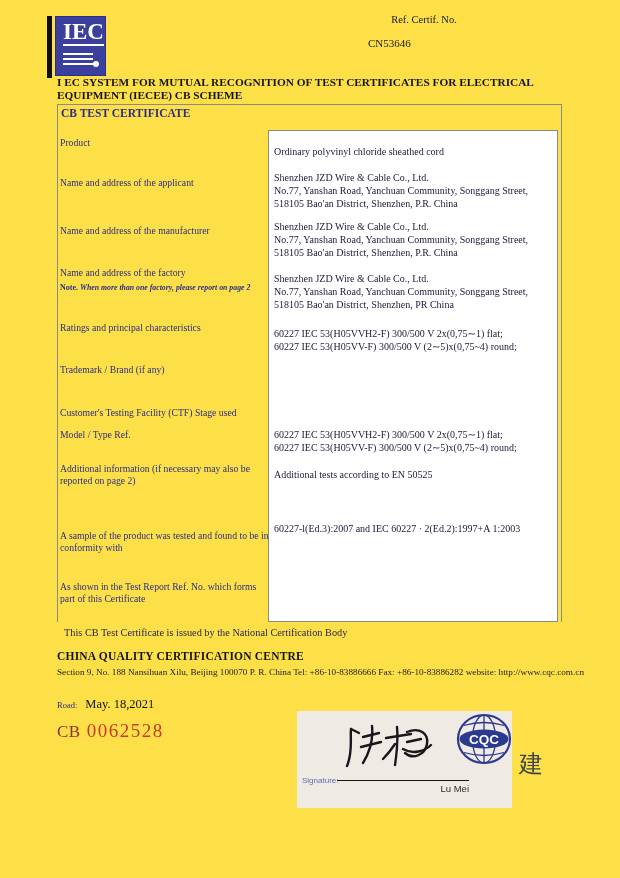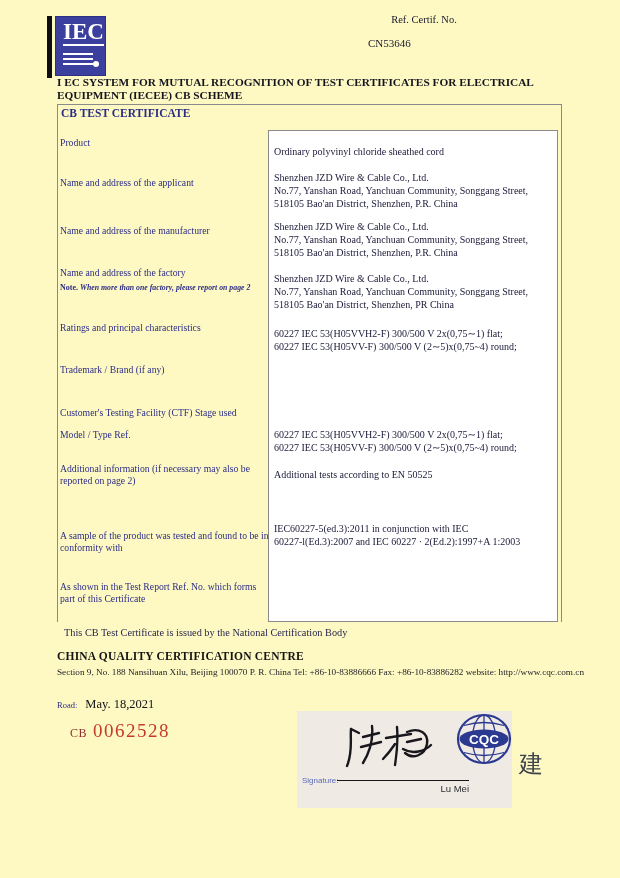--- a/index.html
+++ b/index.html
@@ -1,16 +1,16 @@
 <!DOCTYPE html>
 <html><head>
 <meta charset="utf-8">
 <style>
   html,body{margin:0;padding:0;background:#ffffff;}
-  .page{position:relative;width:620px;height:878px;background:#fef9c3;overflow:hidden;
+  .page{position:relative;width:620px;height:878px;background:#fde047;overflow:hidden;
         font-family:"Liberation Serif",serif;color:#20203e;}
   .abs{position:absolute;}
 
   
   .logo-spine{left:47px;top:16px;width:5px;height:62px;background:#0e0e12;}
   .iec-logo{left:55px;top:16px;width:51px;height:60px;background:#3b3f9e;border:1px solid #2c2f86;box-sizing:border-box;}
   .iec-text{position:absolute;left:7px;top:3px;color:#fff;font-weight:bold;font-size:23px;
             font-family:"Liberation Serif",serif;border-bottom:2px solid #fff;line-height:1.05;padding-bottom:0;}
   .iec-lines{position:absolute;left:7px;top:36px;width:36px;}
   .iec-lines i{display:block;height:2px;background:#fff;margin-bottom:3px;width:30px;}
@@ -32,21 +32,21 @@
   .note-line .it{font-style:italic;font-size:7.8px;}
 
   
   .issued{left:64px;top:627px;font-size:10.3px;color:#26264e;}
   .org-name{left:57px;top:650px;font-weight:bold;font-size:11.5px;color:#141414;letter-spacing:.2px;}
   .org-address{left:57px;top:667px;font-size:9.2px;color:#1c1c24;}
   .date-row{left:57px;top:697px;display:flex;align-items:baseline;gap:8px;}
   .date-label{font-size:8.5px;color:#2b2d86;}
   .date-value{font-size:12.5px;color:#121216;}
   .cb-row{left:57px;top:720px;display:flex;align-items:baseline;gap:6px;}
-  .cb-prefix{font-size:12px;color:#8e3030;letter-spacing:.5px;margin-left:13px;}
+  .cb-prefix{font-size:17px;color:#8e3030;letter-spacing:.5px;}
   .cb-number{font-size:19px;color:#c43a2c;letter-spacing:1.5px;}
 
   .sig-patch{left:297px;top:711px;width:215px;height:97px;background:#f0eae5;}
   .sig-label{left:302px;top:768px;font-family:"Liberation Sans",sans-serif;font-size:8px;color:#5b6cb4;margin-top:8px;}
   .sig-strokes{left:337px;top:720px;}
   .sig-line{left:337px;top:780px;width:132px;height:1px;background:#15151a;}
   .sig-name{left:337px;top:783px;width:132px;text-align:right;font-family:"Liberation Sans",sans-serif;
             font-size:9.5px;color:#2c2c31;}
   .cqc-logo{left:456px;top:713px;}
   .stamp-char{left:519px;top:748px;font-size:24px;color:#3d444c;font-family:"DejaVu Sans",sans-serif;}
@@ -109,21 +109,20 @@
   <div class="abs val" style="top:318px">
     <div>60227 IEC 53(H05VVH2-F) 300/500 V 2x(0,75∼1) flat;</div>
     <div>60227 IEC 53(H05VV-F) 300/500 V (2∼5)x(0,75~4) round;</div>
   </div>
   <div class="abs val" style="top:419px">
     <div>60227 IEC 53(H05VVH2-F) 300/500 V 2x(0,75∼1) flat;</div>
     <div>60227 IEC 53(H05VV-F) 300/500 V (2∼5)x(0,75~4) round;</div>
   </div>
   <div class="abs val" style="top:459px">Additional tests according to EN 50525</div>
   <div class="abs val" style="top:513px">
-    <div>IEC60227-5(ed.3):2011 in conjunction with IEC</div>
     <div>60227-l(Ed.3):2007 and IEC 60227 · 2(Ed.2):1997+A 1:2003</div>
   </div>
 
   <div class="abs issued">This CB Test Certificate is issued by the National Certification Body</div>
   <div class="abs org-name">CHINA QUALITY CERTIFICATION CENTRE</div>
   <div class="abs org-address">Section 9, No. 188 Nansihuan Xilu, Beijing 100070 P. R. China Tel: +86-10-83886666 Fax: +86-10-83886282 website: http://www.cqc.com.cn</div>
 
   <div class="abs date-row">
     <span class="date-label">Road:</span>
     <span class="date-value">May. 18,2021</span>

